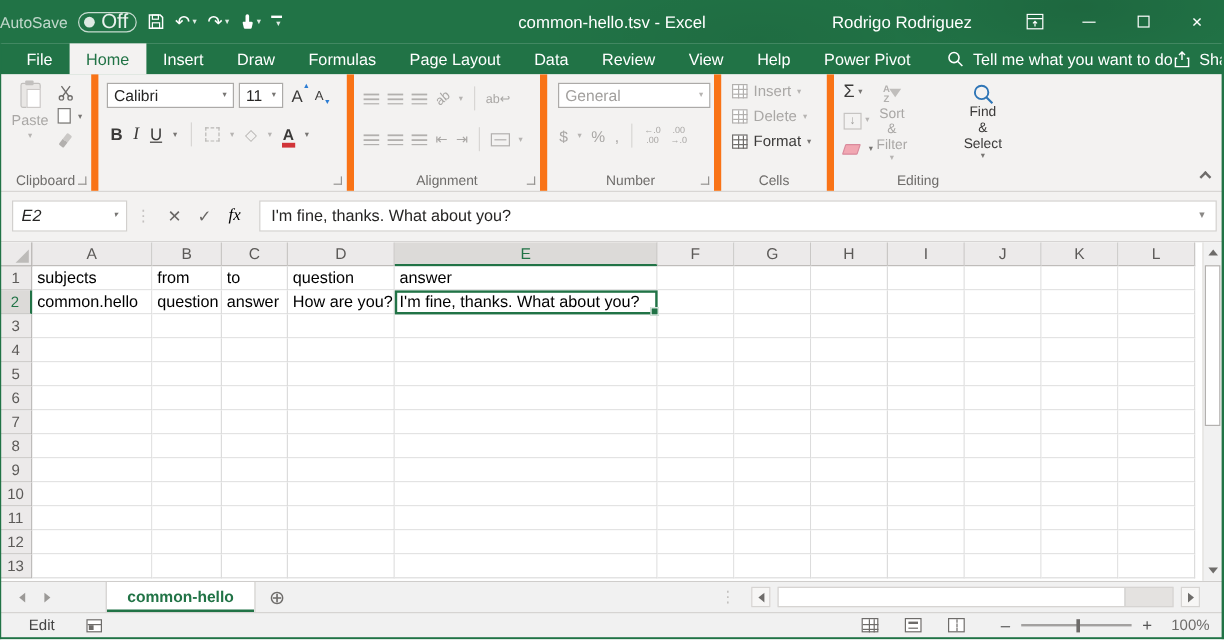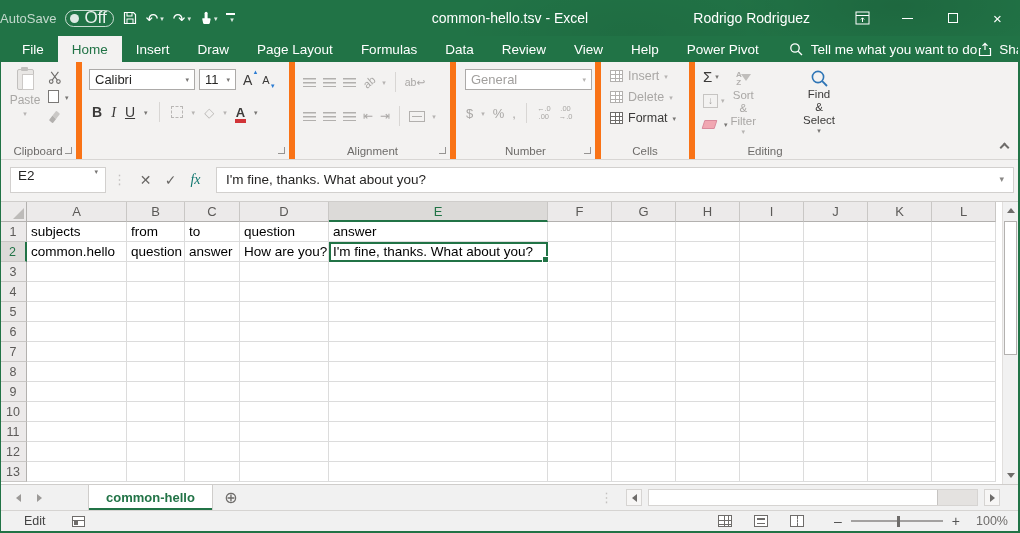--- a/index.html
+++ b/index.html
@@ -123,25 +123,25 @@
   .sigma { font-size:15px; color:#3b3a39; }
   .filldown { width:15px; height:14px; border:1px solid #c6c4c2; color:#a19f9d; font-size:10px; display:flex; align-items:center; justify-content:center; }
   .eraser { width:13px; height:9px; background:#f1a7b2; border:1px solid #d98a9c; transform:skewX(-18deg); border-radius:1px; }
   .big-btn { width:47px; display:flex; flex-direction:column; align-items:center; text-align:center; font-size:11.5px; line-height:13px; padding-top:2px; }
   .azico { display:flex; flex-direction:column; font-size:8px; line-height:8px; color:#b2b0ae; font-weight:bold; position:relative; padding-right:9px; height:20px; justify-content:center; }
   .azico .funnel { position:absolute; right:0; top:5px; width:0; height:0; border:5px solid transparent; border-top:7px solid #c0bebc; }
   .chev-up { width:7px; height:7px; border-left:2px solid #6e6c6a; border-top:2px solid #6e6c6a; transform:rotate(45deg); position:absolute; right:12px; bottom:8px; }
 
   
   .fbar { height:42px; background:#f3f2f1; border-bottom:1px solid #cfcdcb; display:flex; align-items:center; padding:0 6px 2px 10px; }
-  .namebox { width:96px; height:26px; background:#fff; border:1px solid #d2d0ce; display:flex; padding:0 7px; font-size:13.5px; color:#262524; }
+  .namebox { width:96px; height:26px; background:#fff; border:1px solid #d2d0ce; display:flex; align-items:center; padding:0 7px; font-size:13.5px; color:#262524;font-style:italic; }
   .namebox .v { margin-left:auto; }
   .dots { color:#c3c1bf; font-size:13px; margin:0 7px; }
   .fbtn { width:25px; height:26px; display:flex; align-items:center; justify-content:center; color:#696765; font-size:14px; }
-  .fx { font-style:italic; font-family:"Liberation Serif", serif; font-size:14px; color:#0f766e; }
+  .fx { font-style:italic; font-family:"Liberation Serif", serif; font-size:14px; color:#000000; }
   .ffield { flex:1; height:26px; background:#fff; border:1px solid #d2d0ce; display:flex; align-items:center; padding:0 9px; font-size:13.5px; color:#262524; margin-left:8px; white-space:nowrap; overflow:hidden; }
   .ffield .v { margin-left:auto; font-size:9px; color:#8a8886; }
 
   
   .gridwrap { position:relative; height:282px; background:#fff; }
   #grid { display:grid; position:absolute; left:0; top:0; }
   .corner { background:#eceaea; border-right:1px solid #b3b1af; border-bottom:1px solid #b3b1af; position:relative; }
   .corner::after { content:''; position:absolute; right:2px; bottom:2px; width:0; height:0;
     border-style:solid; border-width:0 0 11px 11px; border-color:transparent transparent #bdbbb9 transparent; }
   .colhdr { background:#eceaea; border-right:1px solid #c9c7c5; border-bottom:1px solid #b3b1af; color:#5c5a58;
@@ -261,22 +261,22 @@
         </span>
     </div>
   </div>
 
   <div class="tabrow">
     <div id="tabs" style="display:flex;align-items:stretch;">
         <div class="tab">File</div>
         <div class="tab active">Home</div>
         <div class="tab">Insert</div>
         <div class="tab">Draw</div>
+        <div class="tab">Formulas</div>
         <div class="tab">Page Layout</div>
-        <div class="tab">Formulas</div>
         <div class="tab">Data</div>
         <div class="tab">Review</div>
         <div class="tab">View</div>
         <div class="tab">Help</div>
         <div class="tab">Power Pivot</div>
       </div>
     <div class="tellme">
       <svg width="14" height="14" viewBox="0 0 14 14">
         <circle cx="6" cy="6" r="4.2" fill="none" stroke="#fff" stroke-width="1.3"></circle>
         <line x1="9.2" y1="9.2" x2="13" y2="13" stroke="#fff" stroke-width="1.3"></line>

